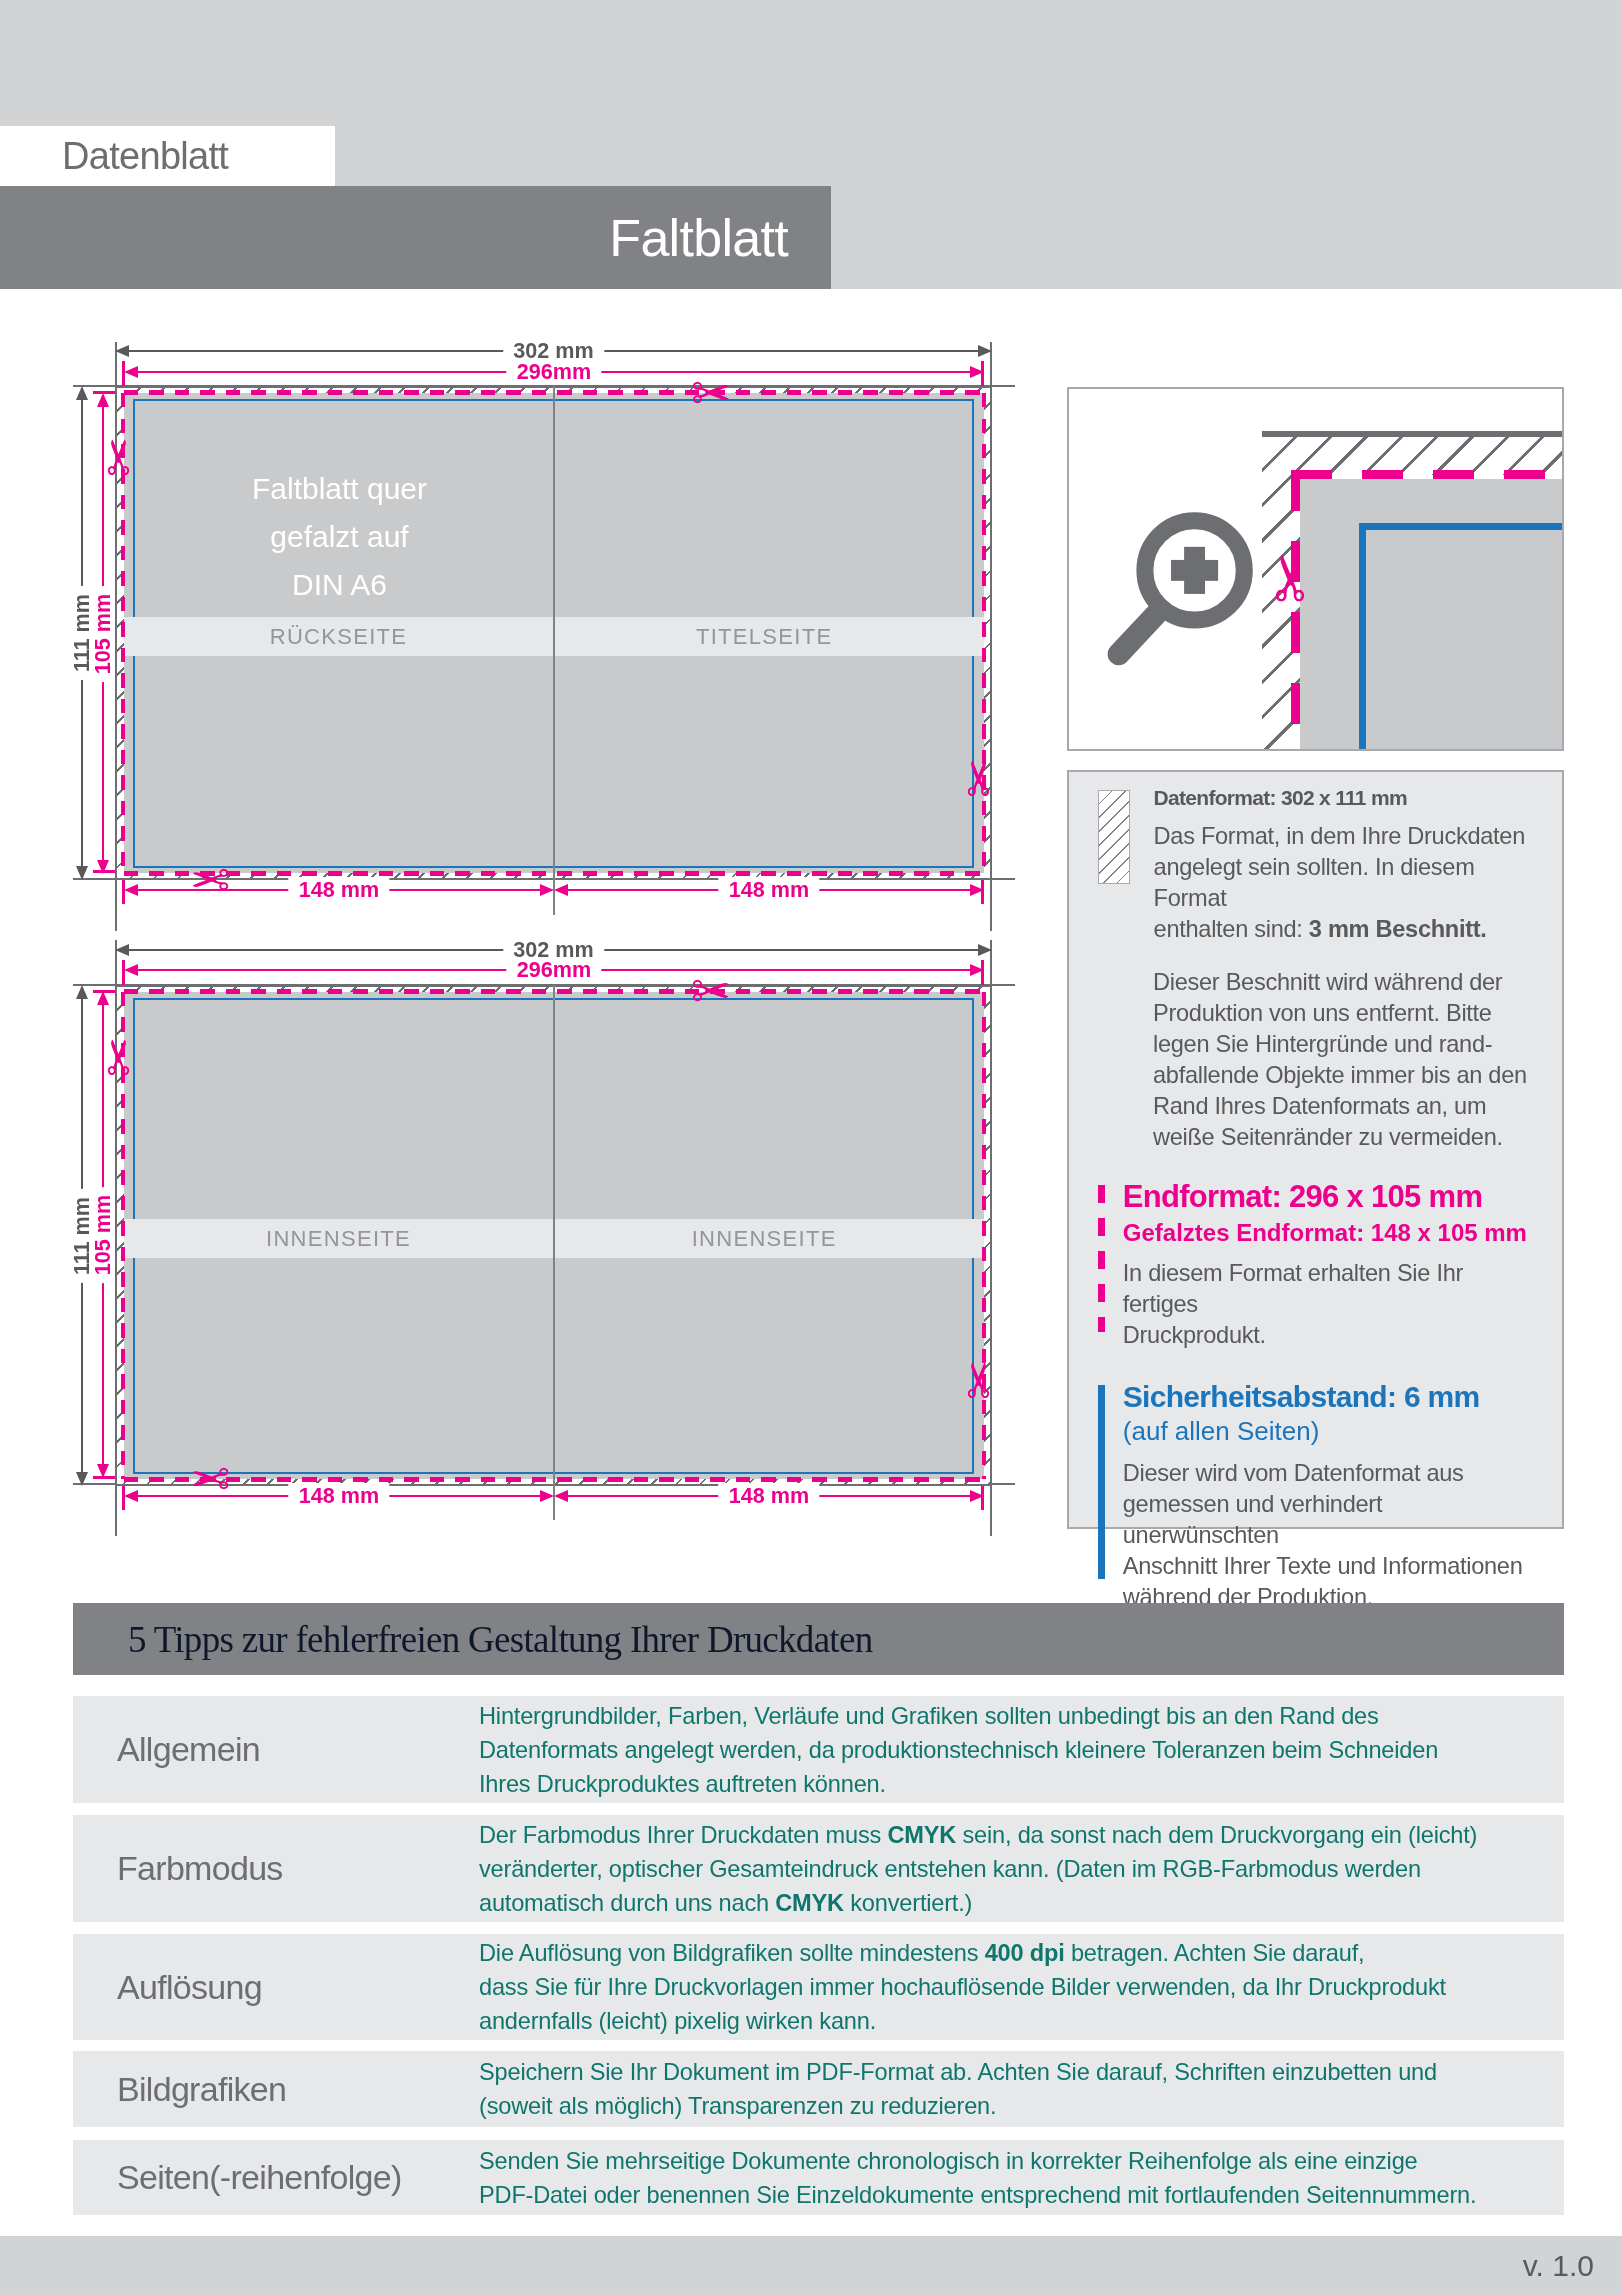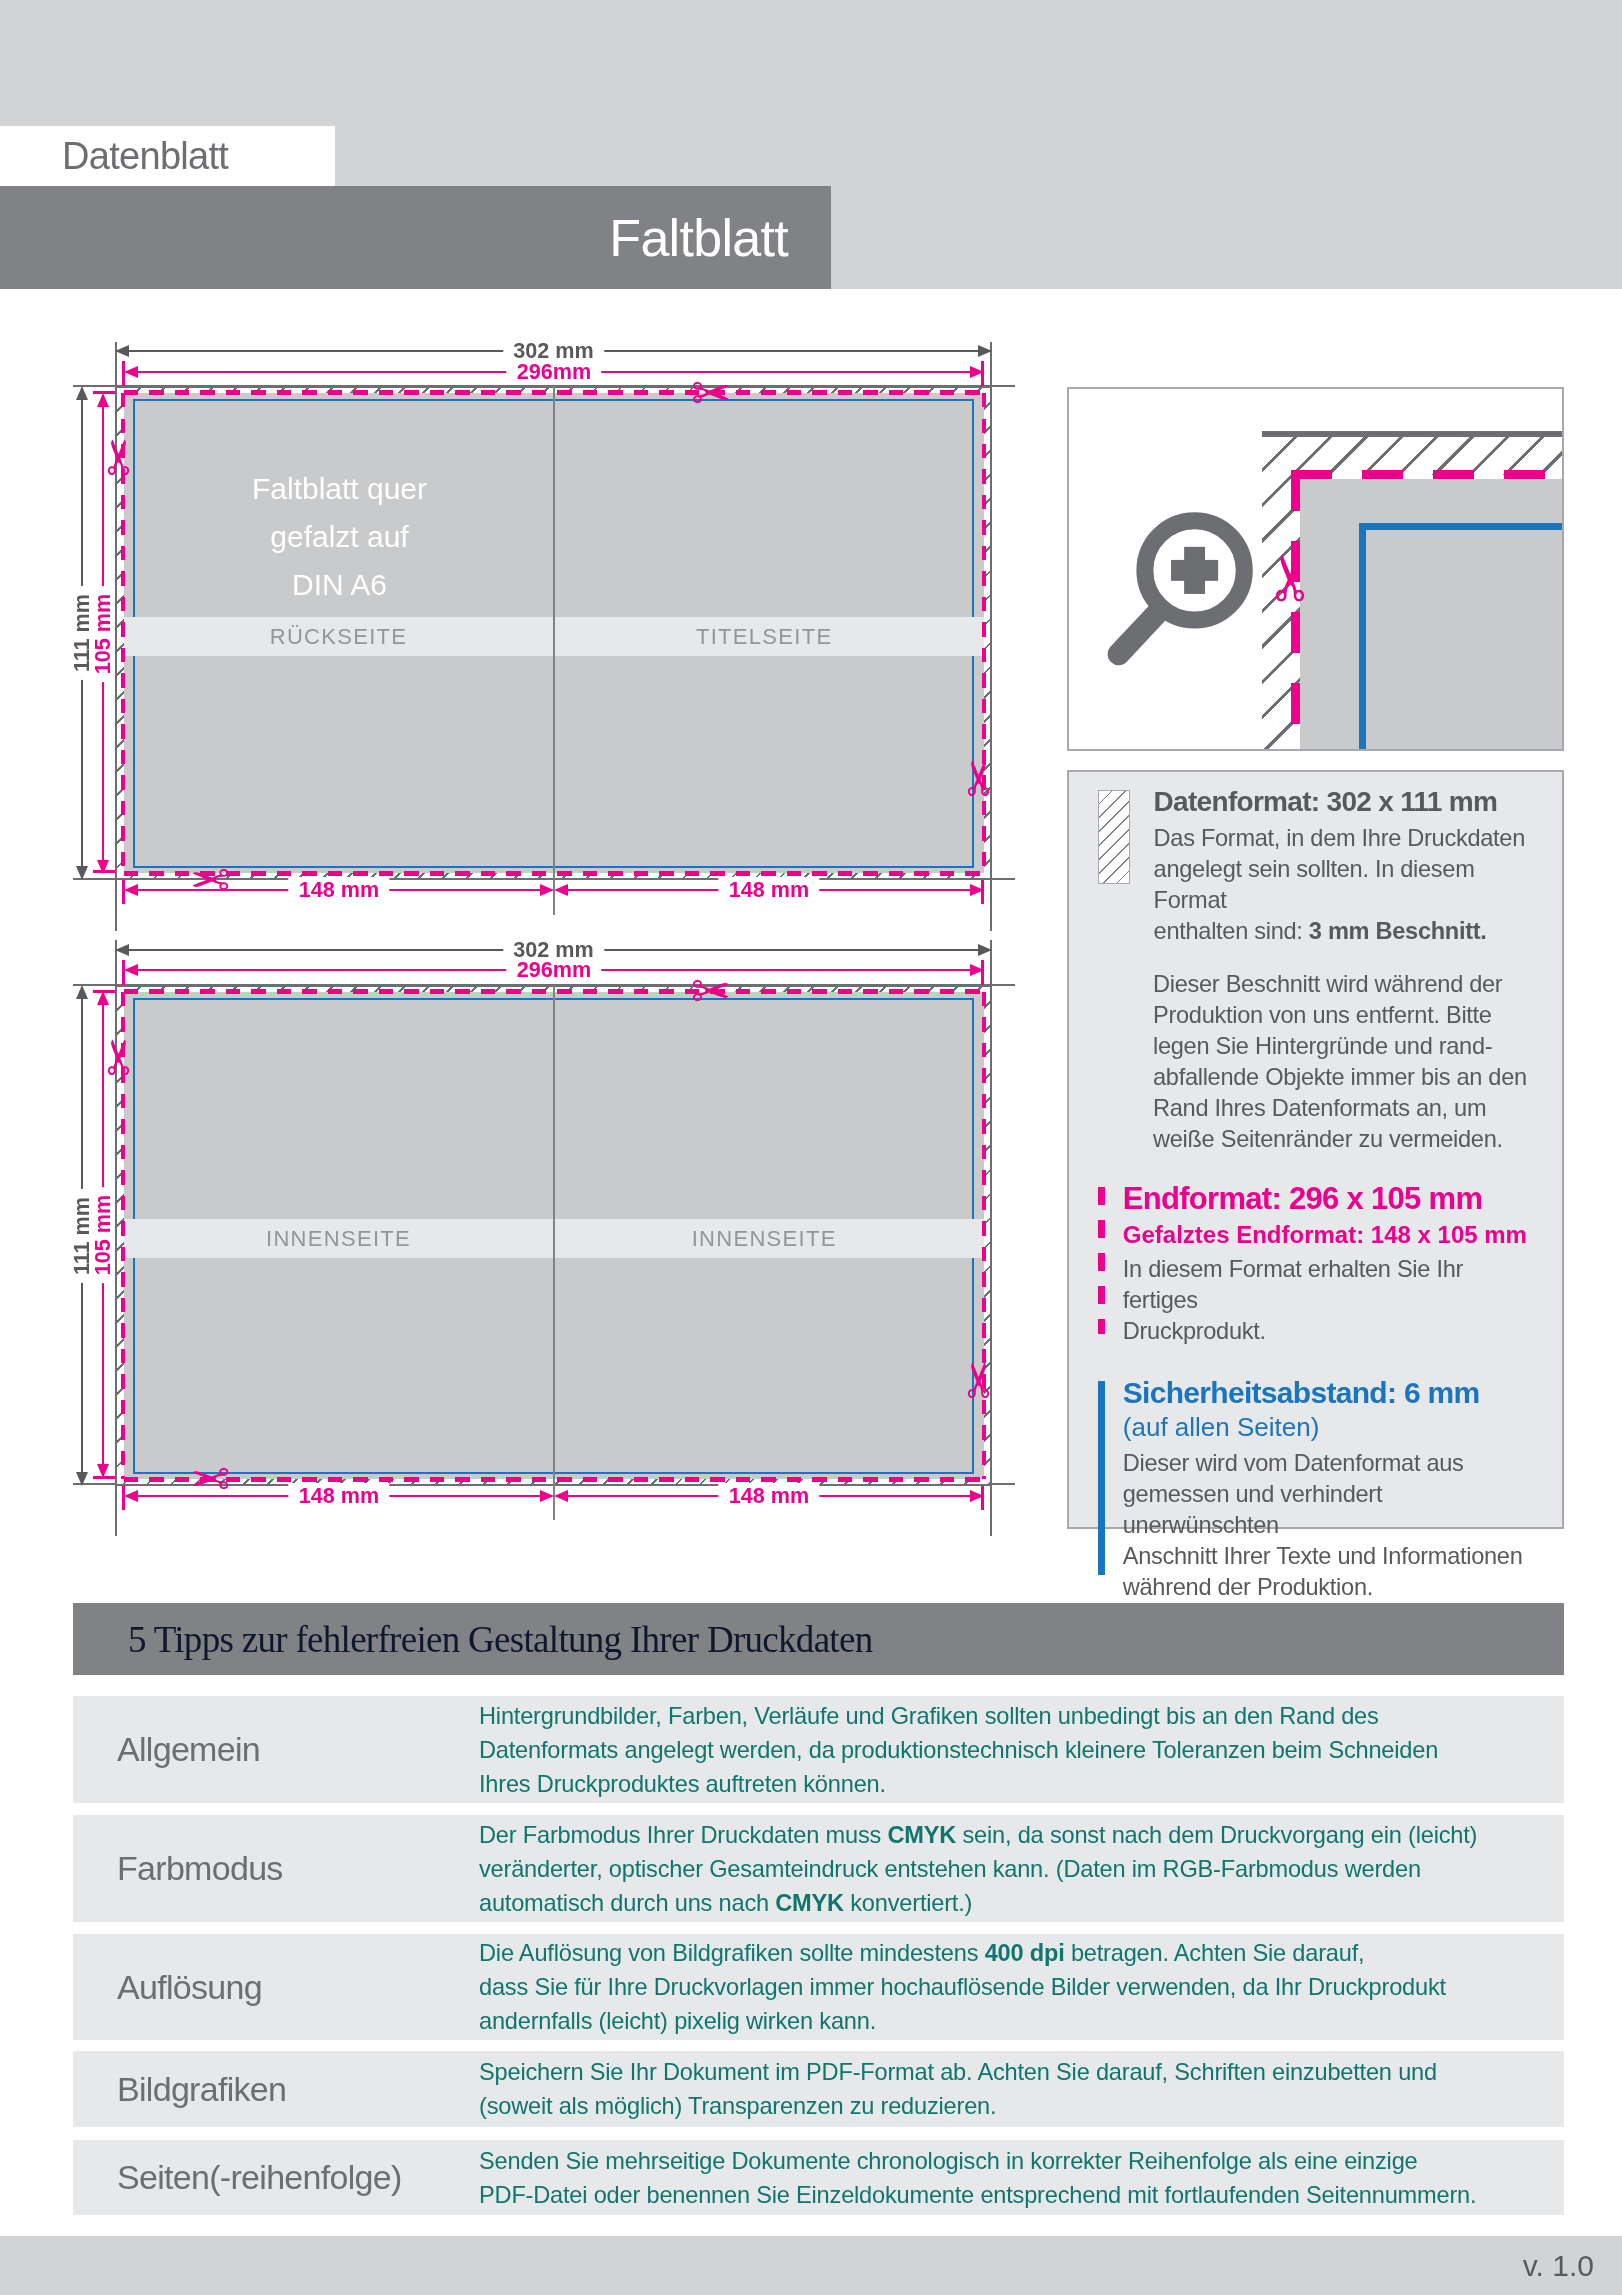--- a/index.html
+++ b/index.html
@@ -69,26 +69,26 @@
   .zb-scis{left:196px;top:157px;font-size:63px;}
   
   .panel{position:absolute;left:1067px;top:770px;width:497px;height:759px;background:#e7e8e9;
         border:2px solid #a7a9ac;box-sizing:border-box;padding:14.4px 26px 0 29px;}
   .panel .sec{display:flex;align-items:flex-start;}
   .swatch{width:30px;height:92px;flex:none;margin:3.9px 23.6px 0 0;border:1.3px solid #a7a9ac;
         background:#ffffff repeating-linear-gradient(135deg,transparent 0 8.5px,#808285 8.5px 9.8px);}
   .dashbar{width:6.5px;height:147px;flex:none;margin:5.2px 18.3px 0 0;
         background:repeating-linear-gradient(180deg,#ec008c 0 17.7px,transparent 17.7px 33px);}
   .bluebar{width:6.5px;height:194px;flex:none;margin:5.2px 18.3px 0 0;background:#1b75bc;}
-  .panel .t1{font-size:28px;font-weight:bold;color:#58595b;letter-spacing:-0.7px;}
+  .panel .t1{font-size:21px;font-weight:bold;color:#58595b;letter-spacing:-0.7px;}
   .panel .t2{font-size:31px;font-weight:bold;color:#ec008c;letter-spacing:-0.7px;}
   .panel .st2{font-size:24px;font-weight:bold;color:#ec008c;margin-top:3.9px;}
   .panel .t3{font-size:30px;font-weight:bold;color:#1b75bc;letter-spacing:-0.7px;}
   .panel .st3{font-size:26px;color:#1b75bc;margin-top:2px;}
-  .panel .body{font-size:23.6px;line-height:31px;color:#58595b;margin-top:5px;white-space:pre-line;letter-spacing:-0.3px;}
+  .panel .body{font-size:23.6px;line-height:31px;color:#58595b;margin-top:11px;white-space:pre-line;letter-spacing:-0.3px;}
   .panel .note{font-size:23.6px;line-height:31px;color:#58595b;margin:22px 0 0 55px;white-space:pre-line;letter-spacing:-0.3px;}
   .sec2{margin-top:26px;} .sec3{margin-top:29px;}
   
   .tips-header{position:absolute;left:73px;top:1603px;width:1491px;height:72px;background:#808285;box-sizing:border-box;}
   .tips-header span{position:absolute;left:55px;top:50%;transform:translateY(-50%);
         color:#0f172a;font-size:37px;letter-spacing:-0.7px;white-space:nowrap;font-family:Liberation Serif, serif;}
   .tip-row{position:absolute;left:73px;width:1491px;background:#e7e8e9;display:flex;align-items:center;box-sizing:border-box;}
   .tip-row .t-label{width:406px;flex:none;padding-left:44px;font-size:34px;color:#6d6e71;letter-spacing:-0.7px;box-sizing:border-box;}
   .tip-row .t-body{font-size:23.6px;line-height:34px;color:#0f766e;white-space:pre-line;letter-spacing:-0.2px;padding-right:26px;}
   .b{font-weight:bold;}

